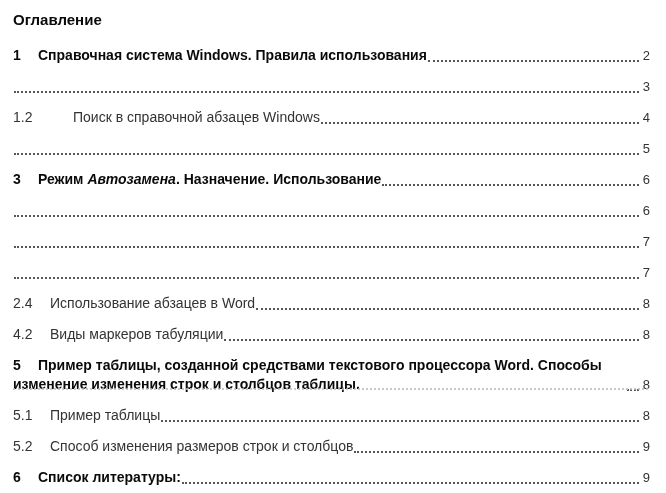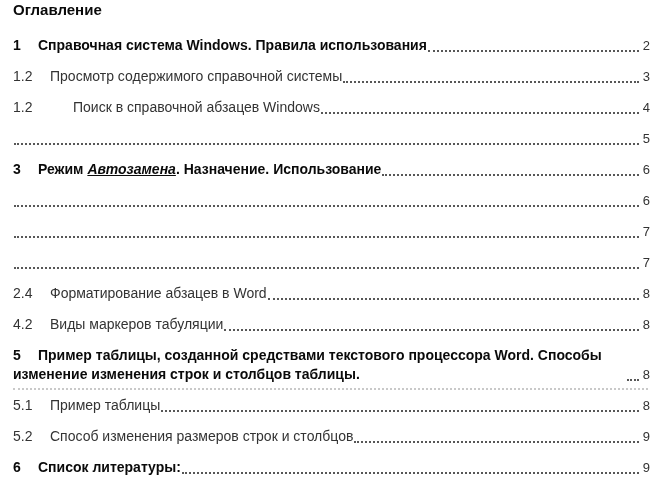--- a/index.html
+++ b/index.html
@@ -8,21 +8,21 @@
     width: 666px;
     height: 493px;
     overflow: hidden;
     background: #ffffff;
   }
   .doc {
     position: relative;
     box-sizing: border-box;
     width: 666px;
     height: 392px;
-    padding: 0 16px 0 13px;
+    padding: 10px 16px 0 13px;
     font-family: "Liberation Sans", "DejaVu Sans", sans-serif;
     color: var(--body-color, #333333);
     background: var(--bg-color, #ffffff);
   }
   .toc-title {
     margin: 0 0 17px 0;
     font-size: 15px;
     line-height: 19px;
     font-weight: 700;
     color: var(--heading-color, #000000);
@@ -45,21 +45,21 @@
     flex: 0 1 auto;
     min-width: 0;
   }
   .num {
     display: inline-block;
     vertical-align: baseline;
   }
   .lvl1 .num { width: 25px; }
   .lvl2 .num { width: 37px; }
   .lvl3 .num { width: 60px; }
-  .it { font-style: italic; text-decoration: underline; }
+  .it { font-style: italic; }
   .dots {
     flex: 1 1 auto;
     min-width: 12px;
     height: 0;
     border-bottom: 2px dotted var(--leader-color, #575757);
     margin: 0 4px 3px 1px;
   }
   .page {
     flex: 0 0 auto;
     font-weight: 400;
@@ -83,21 +83,20 @@
 <div class="doc" style="--heading-color: #0a0a0a; --body-color: #333333; --leader-color: #575757; --bg-color: #ffffff;">
   <h1 class="toc-title">Оглавление</h1>
 
   <div id="toc-list">
       <div class="toc-row lvl1 bold">
         <span class="entry"><span class="num">1</span><span><span>Справочная система Windows. Правила использования</span></span></span>
         <span class="dots"></span>
         <span class="page">2</span>
       </div>
       <div class="toc-row lvl2">
-        <span class="entry"><span class="num">1.2</span><span><span>Просмотр содержимого справочной системы</span></span></span>
         <span class="dots"></span>
         <span class="page">3</span>
       </div>
       <div class="toc-row lvl3">
         <span class="entry"><span class="num">1.2</span><span><span>Поиск в справочной абзацев Windows</span></span></span>
         <span class="dots"></span>
         <span class="page">4</span>
       </div>
       <div class="toc-row lvl1 bold">
         <span class="dots"></span>
@@ -114,21 +113,21 @@
       </div>
       <div class="toc-row lvl3">
         <span class="dots"></span>
         <span class="page">7</span>
       </div>
       <div class="toc-row lvl1 bold">
         <span class="dots"></span>
         <span class="page">7</span>
       </div>
       <div class="toc-row lvl2">
-        <span class="entry"><span class="num">2.4</span><span><span>Форматирование абзацев в Word</span></span></span>
+        <span class="entry"><span class="num">2.4</span><span><span>Использование абзацев в Word</span></span></span>
         <span class="dots"></span>
         <span class="page">8</span>
       </div>
       <div class="toc-row lvl2">
         <span class="entry"><span class="num">4.2</span><span><span>Виды маркеров табуляции</span></span></span>
         <span class="dots"></span>
         <span class="page">8</span>
       </div>
       <div class="toc-row lvl1 bold">
         <span class="entry"><span class="num">5</span><span><span>Пример таблицы, созданной средствами текстового процессора Word. Способы изменение изменения строк и столбцов таблицы.</span></span></span>

